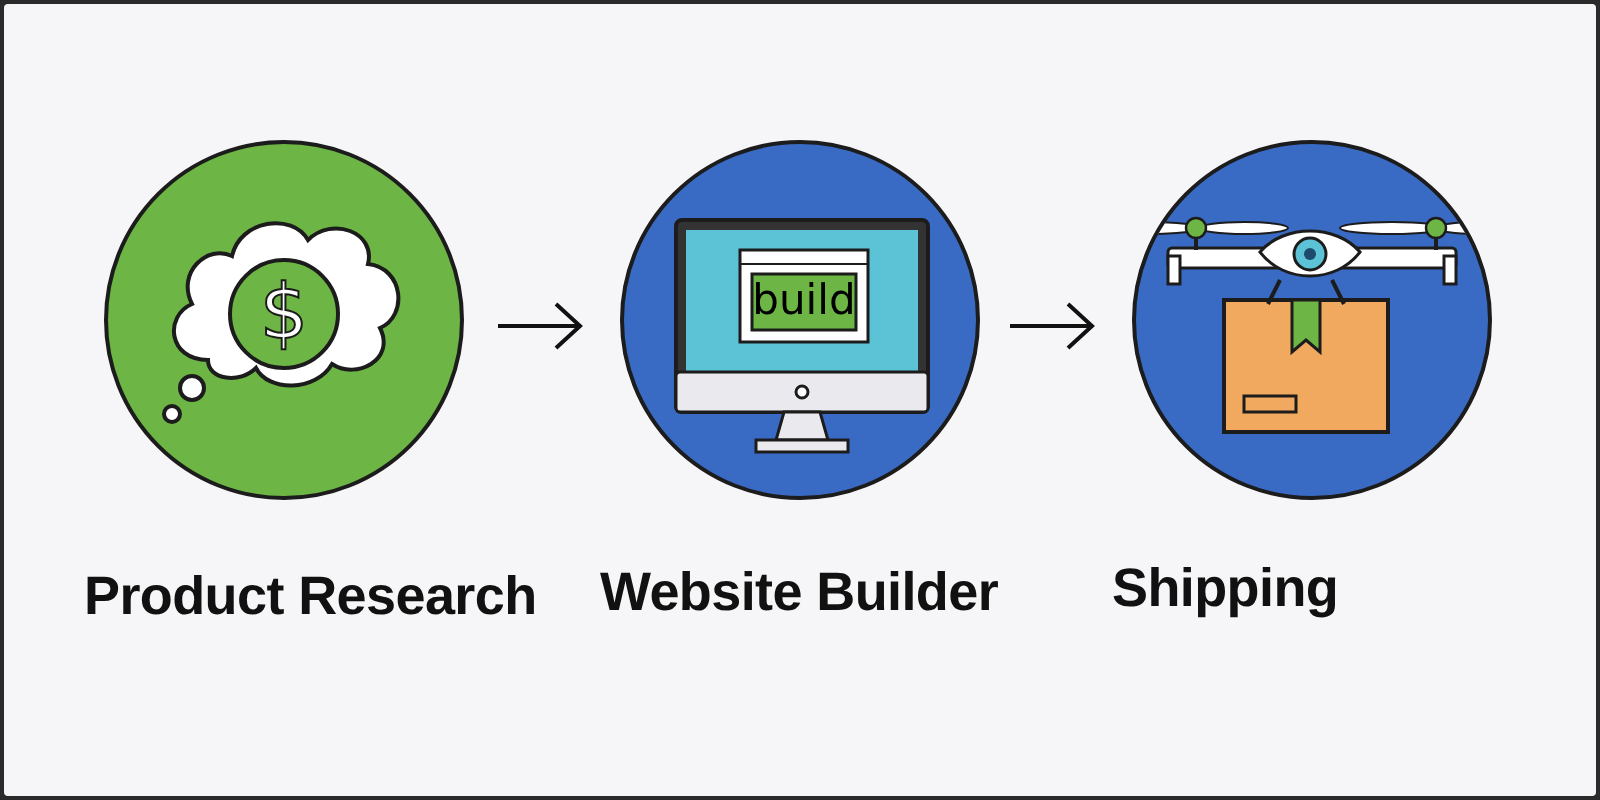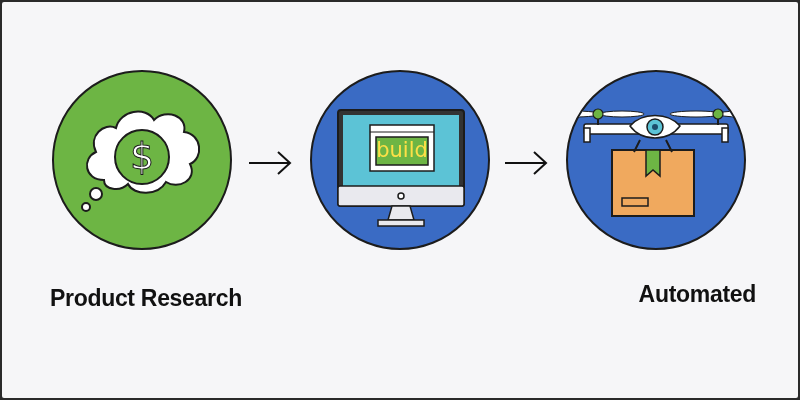--- a/index.html
+++ b/index.html
@@ -19,23 +19,23 @@
     width: 180px; height: 180px;
     border-radius: 50%;
     border: 2px solid #1c1c1c;
     box-sizing: border-box;
     overflow: hidden;
   }
   .circle svg { position: absolute; left: 0; top: 0; }
   .label {
     position: absolute;
     font-weight: bold;
-    font-size: 23px;
+    font-size: 27px;
     color: #111;
-    text-align: right;
+    text-align: left;
     line-height: 28px;
     letter-spacing: -0.3px;
     white-space: nowrap;
   }
   .arrow { position: absolute; }
 </style>
 </head>
 <body>
 
 <div class="canvas">
@@ -70,21 +70,24 @@
       <rect x="26" y="114" width="126" height="20" rx="2" fill="#e9e9ee" stroke="#1c1c1c" stroke-width="1.5"></rect>
       <circle cx="89" cy="124" r="3" fill="#fff" stroke="#1c1c1c" stroke-width="1.5"></circle>
 
       <path d="M80,134 L98,134 L102,148 L76,148 Z" fill="#e9e9ee" stroke="#1c1c1c" stroke-width="1.5"></path>
       <rect x="66" y="148" width="46" height="6" fill="#e9e9ee" stroke="#1c1c1c" stroke-width="1.5"></rect>
 
       <rect x="58" y="53" width="64" height="46" fill="#ffffff" stroke="#1c1c1c" stroke-width="1.5"></rect>
       <line x1="58" y1="60" x2="122" y2="60" stroke="#1c1c1c" stroke-width="1"></line>
       <rect x="64" y="65" width="52" height="28" fill="#6db544" stroke="#1c1c1c" stroke-width="1.5"></rect>
     </svg>
-    <div style="position:absolute; left:64px; top:64px; width:52px; text-align:center; font-size:21px; line-height:28px; color:#fde047; font-family:'DejaVu Sans',sans-serif;">build</div>
+    <div style="position:absolute; left:64px; top:64px; width:52px; text-align:center; font-size:21px; line-height:28px; color:#000000; font-family:'DejaVu Sans',sans-serif;">build</div>
+  </div>
+  <div class="label" style="left:298px; top:280px; width:200px;">
+    <span>Website Builder</span>
   </div>
 
   <svg class="arrow" style="left:500px; top:146px;" width="48" height="30" viewBox="0 0 48 30">
     <line x1="3" y1="15" x2="44" y2="15" stroke="#111" stroke-width="2"></line>
     <polyline points="32,4 44,15 32,26" fill="none" stroke="#111" stroke-width="2"></polyline>
   </svg>
 
   <div class="circle" style="left:564px; top:68px; background:#3a6bc4;">
     <svg width="176" height="176" viewBox="0 0 176 176">
 
@@ -108,16 +111,16 @@
       <ellipse cx="128" cy="42" rx="26" ry="3" fill="#ffffff" stroke="#1c1c1c" stroke-width="1"></ellipse>
       <ellipse cx="172" cy="42" rx="22" ry="3" fill="#ffffff" stroke="#1c1c1c" stroke-width="1"></ellipse>
 
       <circle cx="30" cy="42" r="5" fill="#6db544" stroke="#1c1c1c" stroke-width="1.2"></circle>
       <circle cx="150" cy="42" r="5" fill="#6db544" stroke="#1c1c1c" stroke-width="1.2"></circle>
       <line x1="30" y1="47" x2="30" y2="53" stroke="#1c1c1c" stroke-width="2"></line>
       <line x1="150" y1="47" x2="150" y2="53" stroke="#1c1c1c" stroke-width="2"></line>
     </svg>
   </div>
   <div class="label" style="left:554px; top:278px; width:200px;">
-    <div>Automated</div>
+    <div>Shipping</div>
   </div>
 
 </div>
 
 </body></html>

